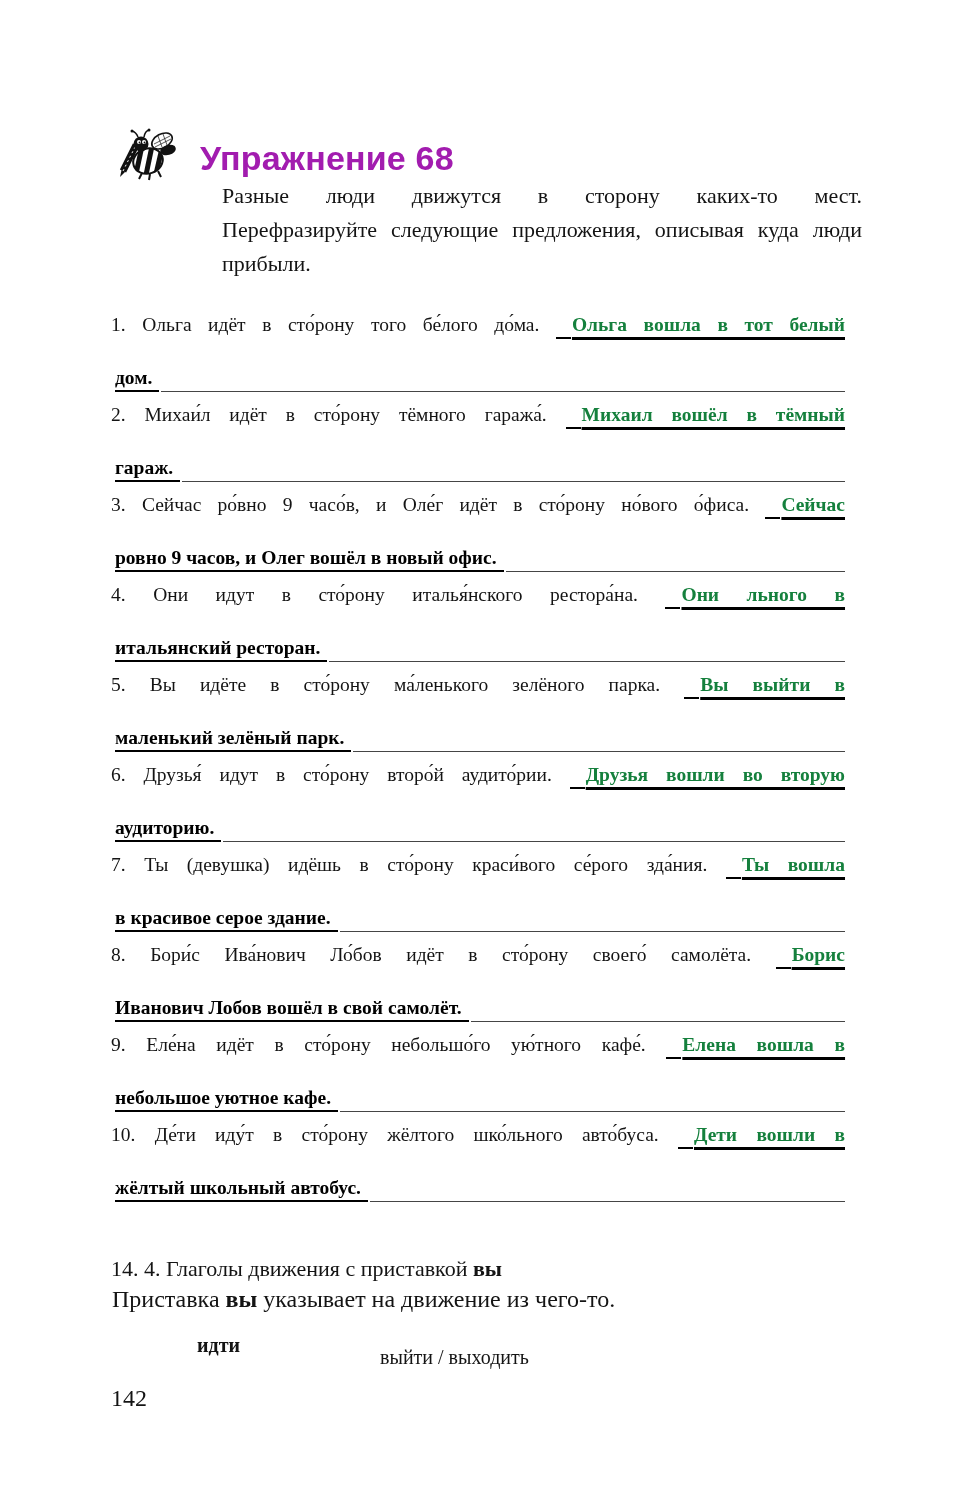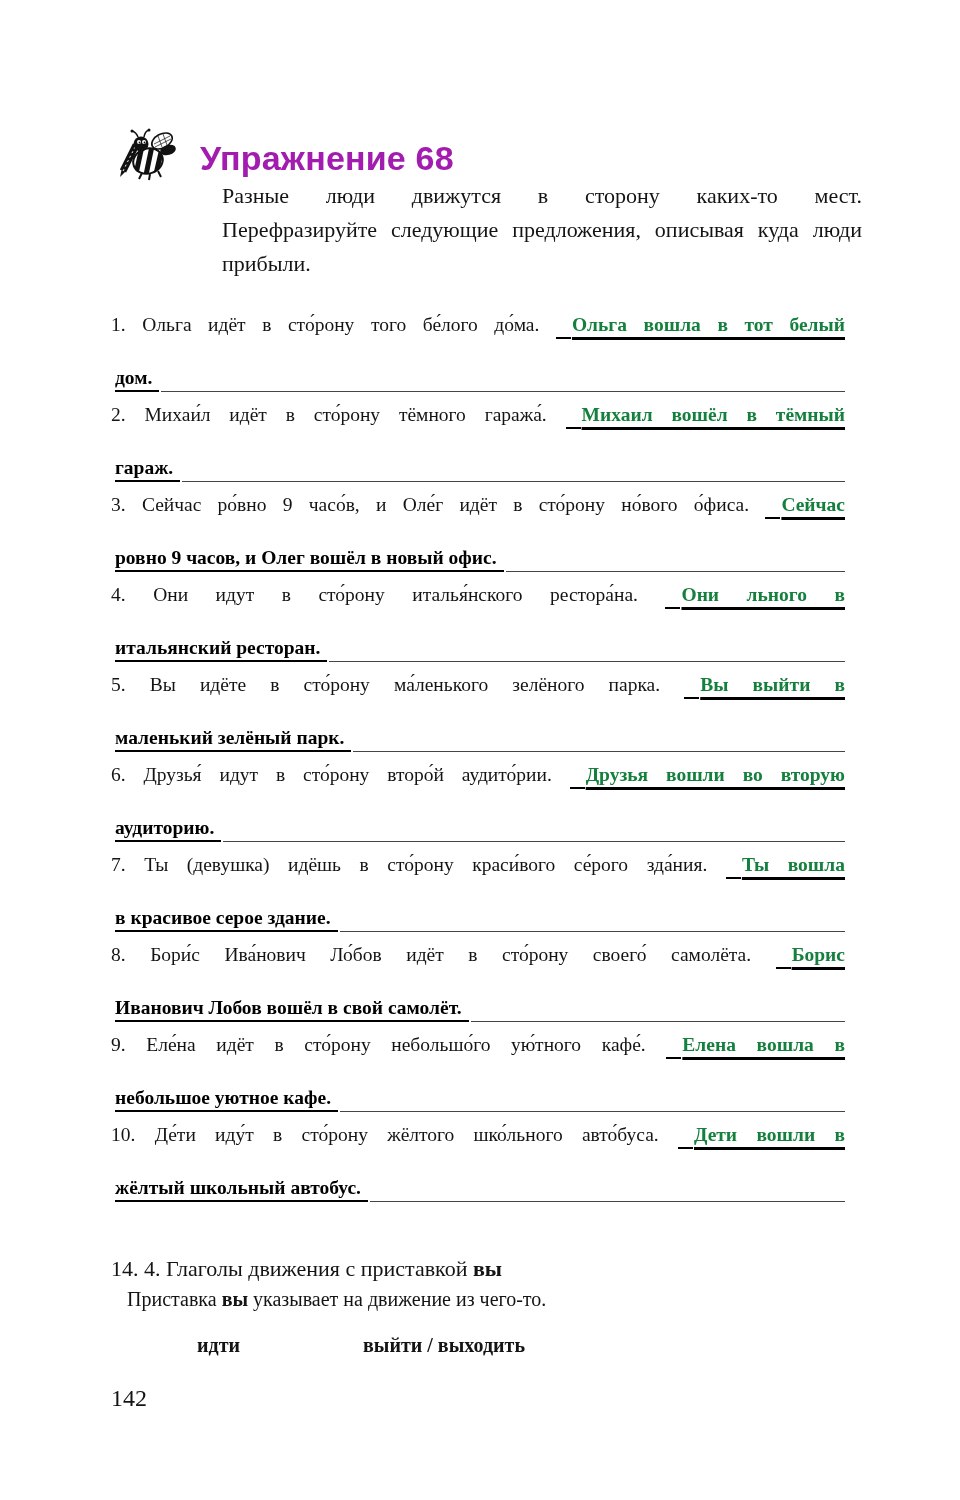--- a/index.html
+++ b/index.html
@@ -40,25 +40,25 @@
   }
   .l2{display:flex;align-items:flex-end;padding-left:4px;}
   .l2 .ans2{
     flex:0 0 auto;font-weight:700;color:#000;white-space:nowrap;
     height:35px;line-height:45px;
     border-bottom:2.5px solid #000;padding-right:7px;
   }
   .l2 .fill{flex:1 1 auto;height:35.5px;border-bottom:1.5px solid #454545;margin-left:2px;}
   
   .s-heading{position:absolute;left:111px;top:1237px;font-size:22px;line-height:30px;margin-top:17px;}
-  .s-body{position:absolute;left:127px;top:1284px;font-size:20px;line-height:30px;font-family:Liberation Serif, serif;}
+  .s-body{position:absolute;left:112px;top:1284px;font-size:24px;line-height:30px;font-family:Liberation Serif, serif;}
   .bold{font-weight:700;}
   .verbs{position:absolute;left:111px;top:1330px;width:734px;height:32px;font-size:20px;line-height:30px;}
   .verb1{position:absolute;left:86px;font-weight:700;text-align:center;}
-  .verb2{position:absolute;left:252px;font-weight:700;}
+  .verb2{position:absolute;left:269px;font-weight:400;margin-top:12px;}
   .pagenum{position:absolute;left:111px;top:1383px;font-size:24px;line-height:30px;}
 </style>
 </head>
 <body>
 
 <div class="page">
 
   <svg class="bee" viewBox="0 0 64 54">
     <defs>
       <clipPath id="beebody">

